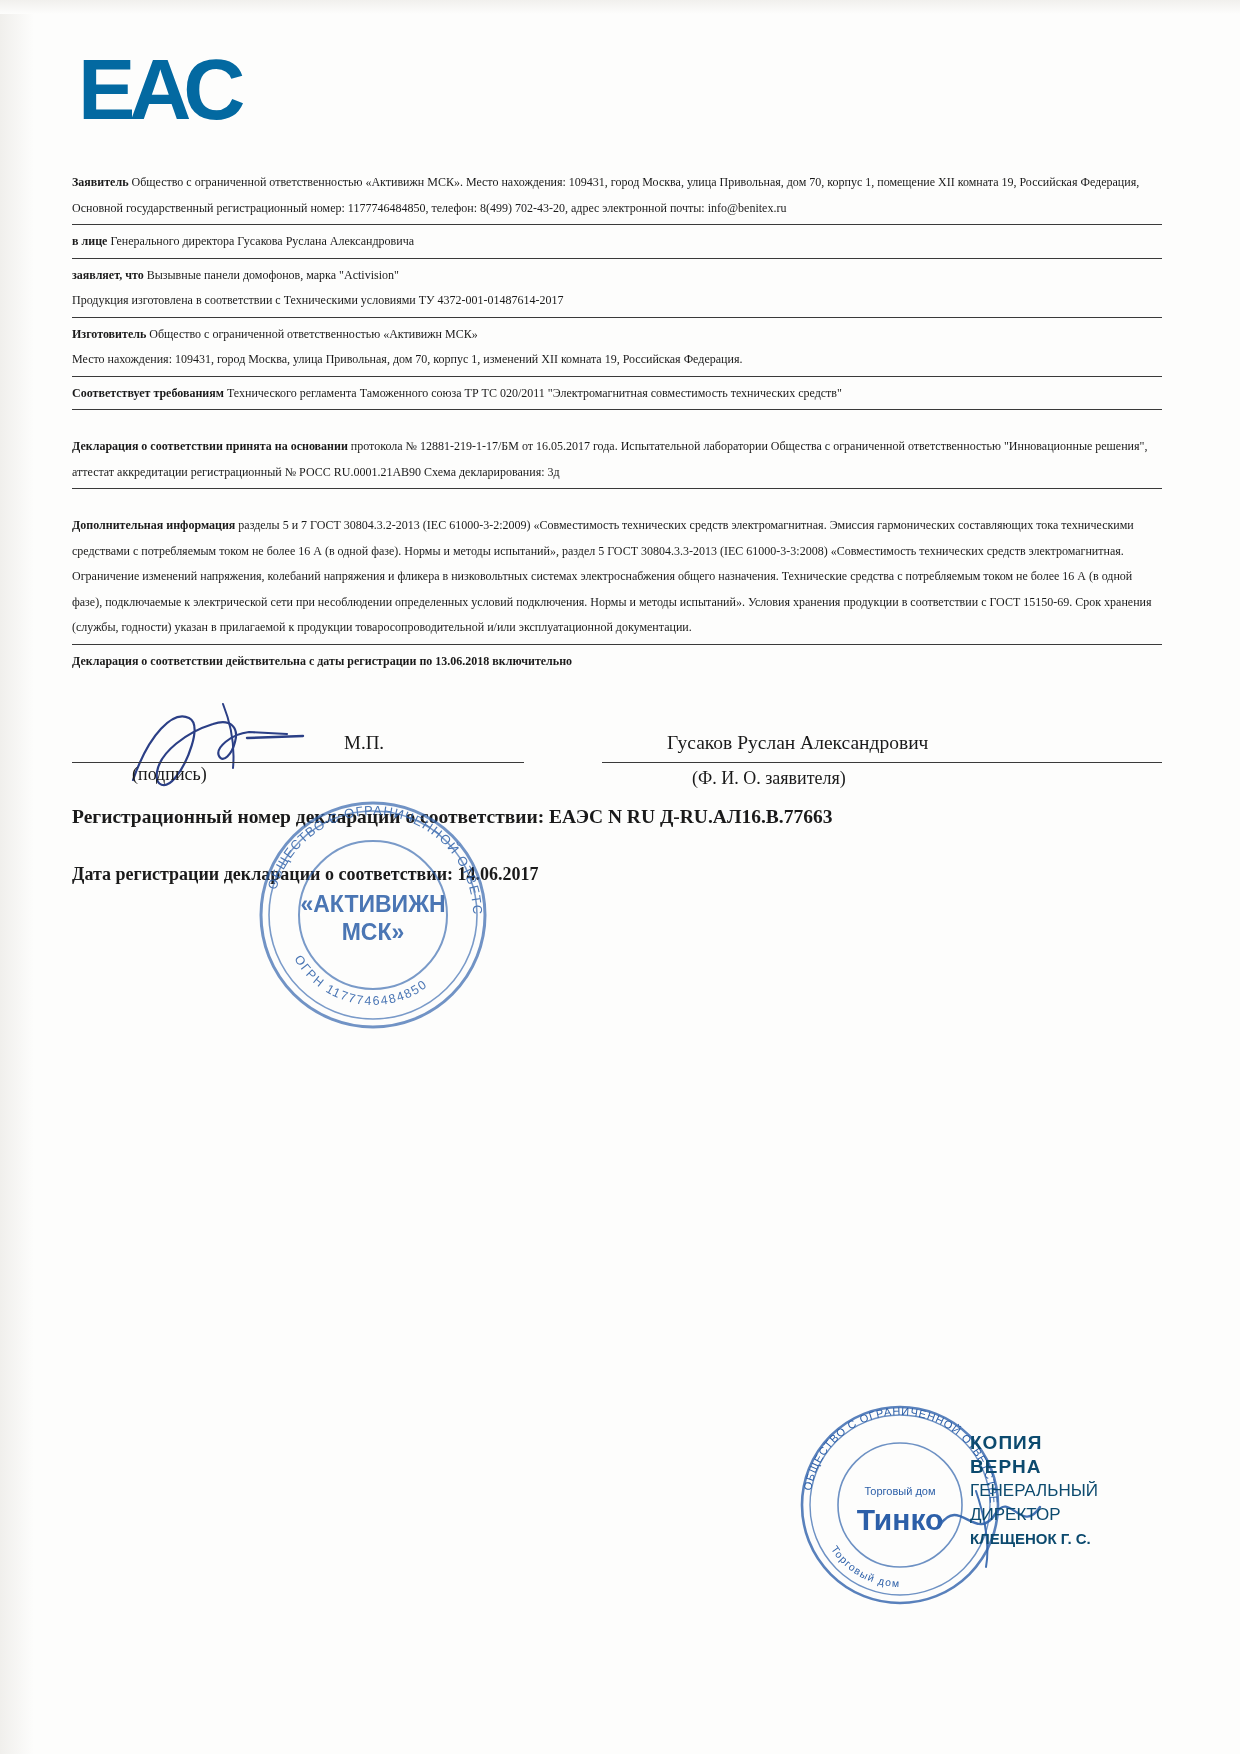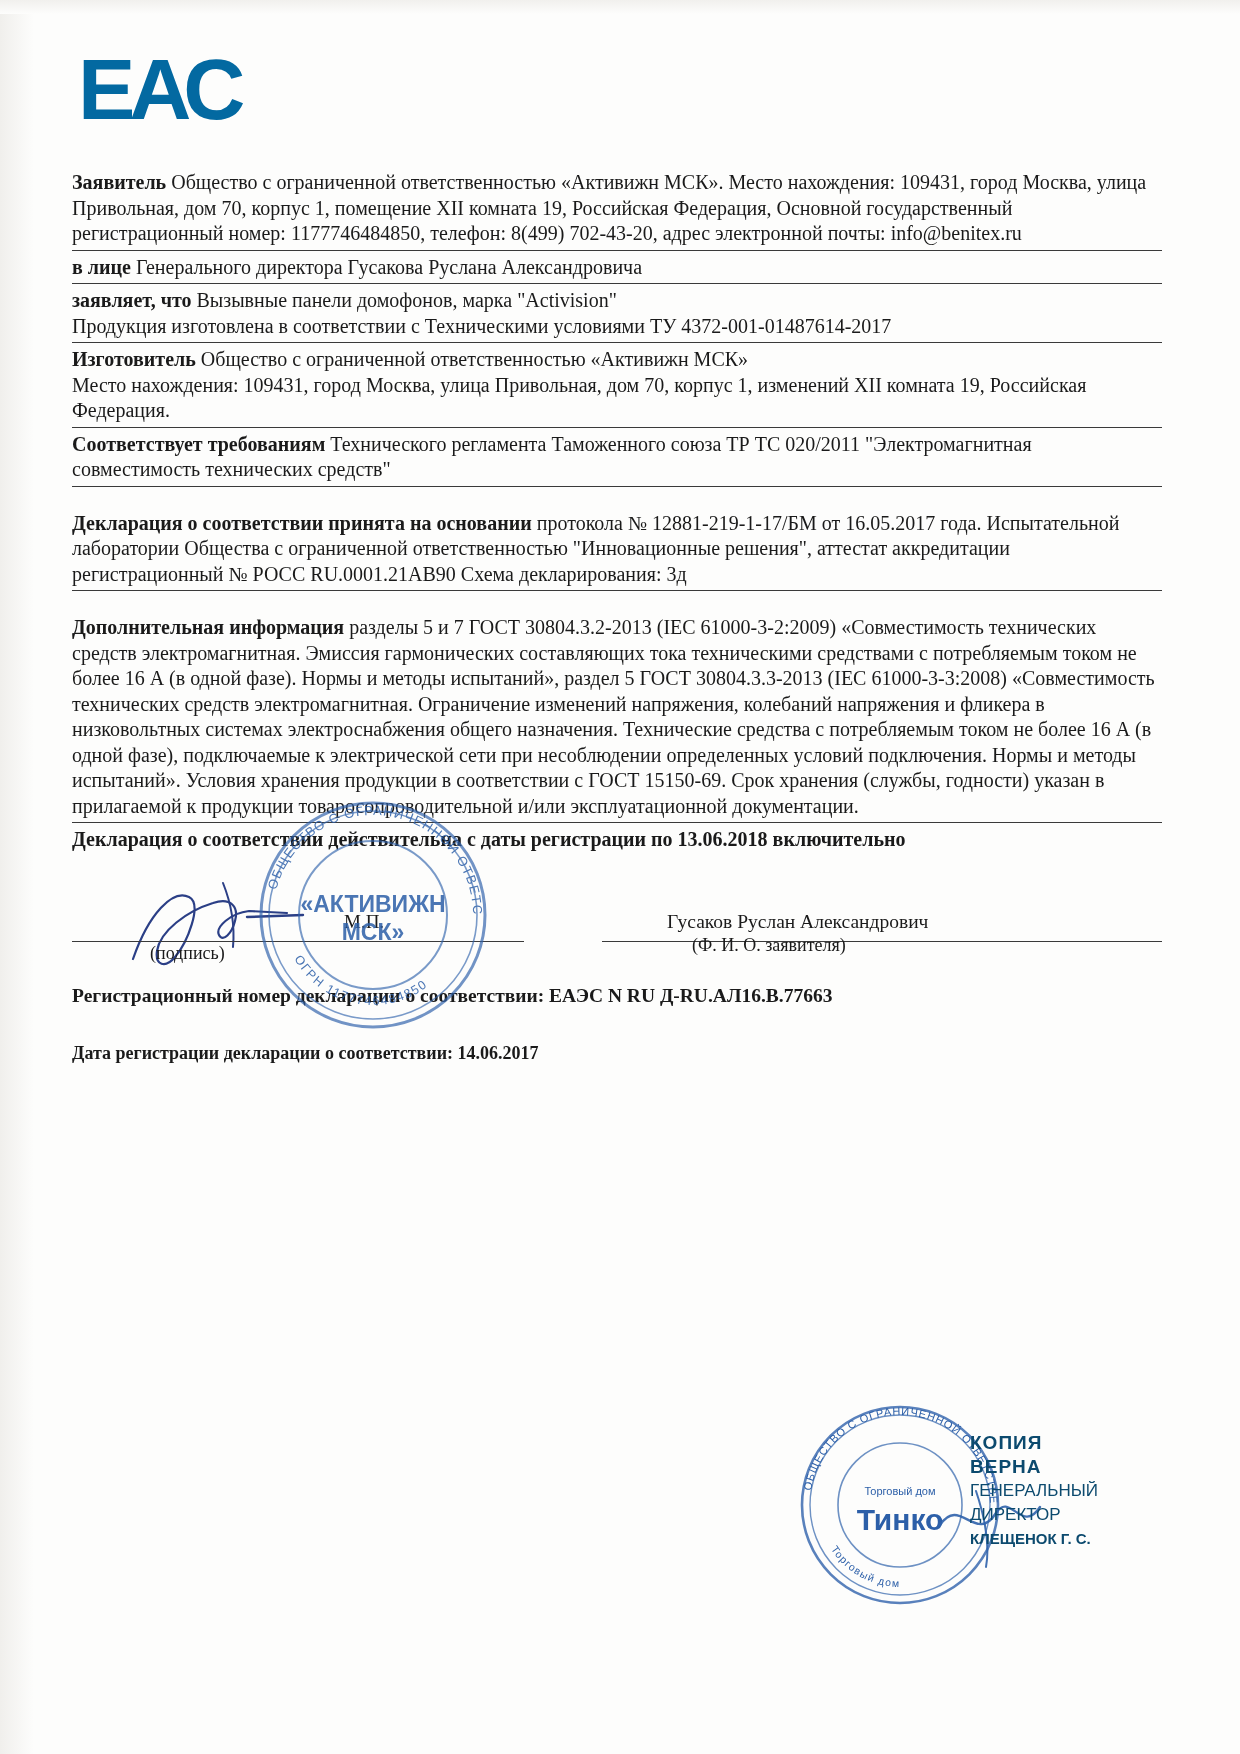--- a/index.html
+++ b/index.html
@@ -70,21 +70,21 @@
     line-height: 34px;
   }
 
   
   .rule {
     border-bottom: 1px solid #3a3a3a;
     margin: 3px 0 4px 0;
     height: 0;
   }
   .block {
-    font-size: 20px;
+    font-size: 12px;
     line-height: 25.5px;
     text-align: left;
   }
   .block b, .b { font-weight: bold; }
   .section { margin-bottom: 1px; }
   .gap-md { height: 20px; }
 
   .p { margin: 0; }
 
   
@@ -105,26 +105,25 @@
     left: 530px;
     top: 58px;
     width: 560px;
     border-bottom: 1px solid #3a3a3a;
   }
   .sign-caption-left {
     position: absolute;
     left: 60px;
     top: 60px;
     font-size: 18px;
-    margin-left: 18px;
   }
   .sign-caption-right {
     position: absolute;
     left: 620px;
-    top: 52px;
+    top: 64px;
     font-size: 18px;
   }
   .mp {
     position: absolute;
     left: 272px;
     top: 28px;
     font-size: 19px;
     font-weight: normal;
   }
   .sign-name {

